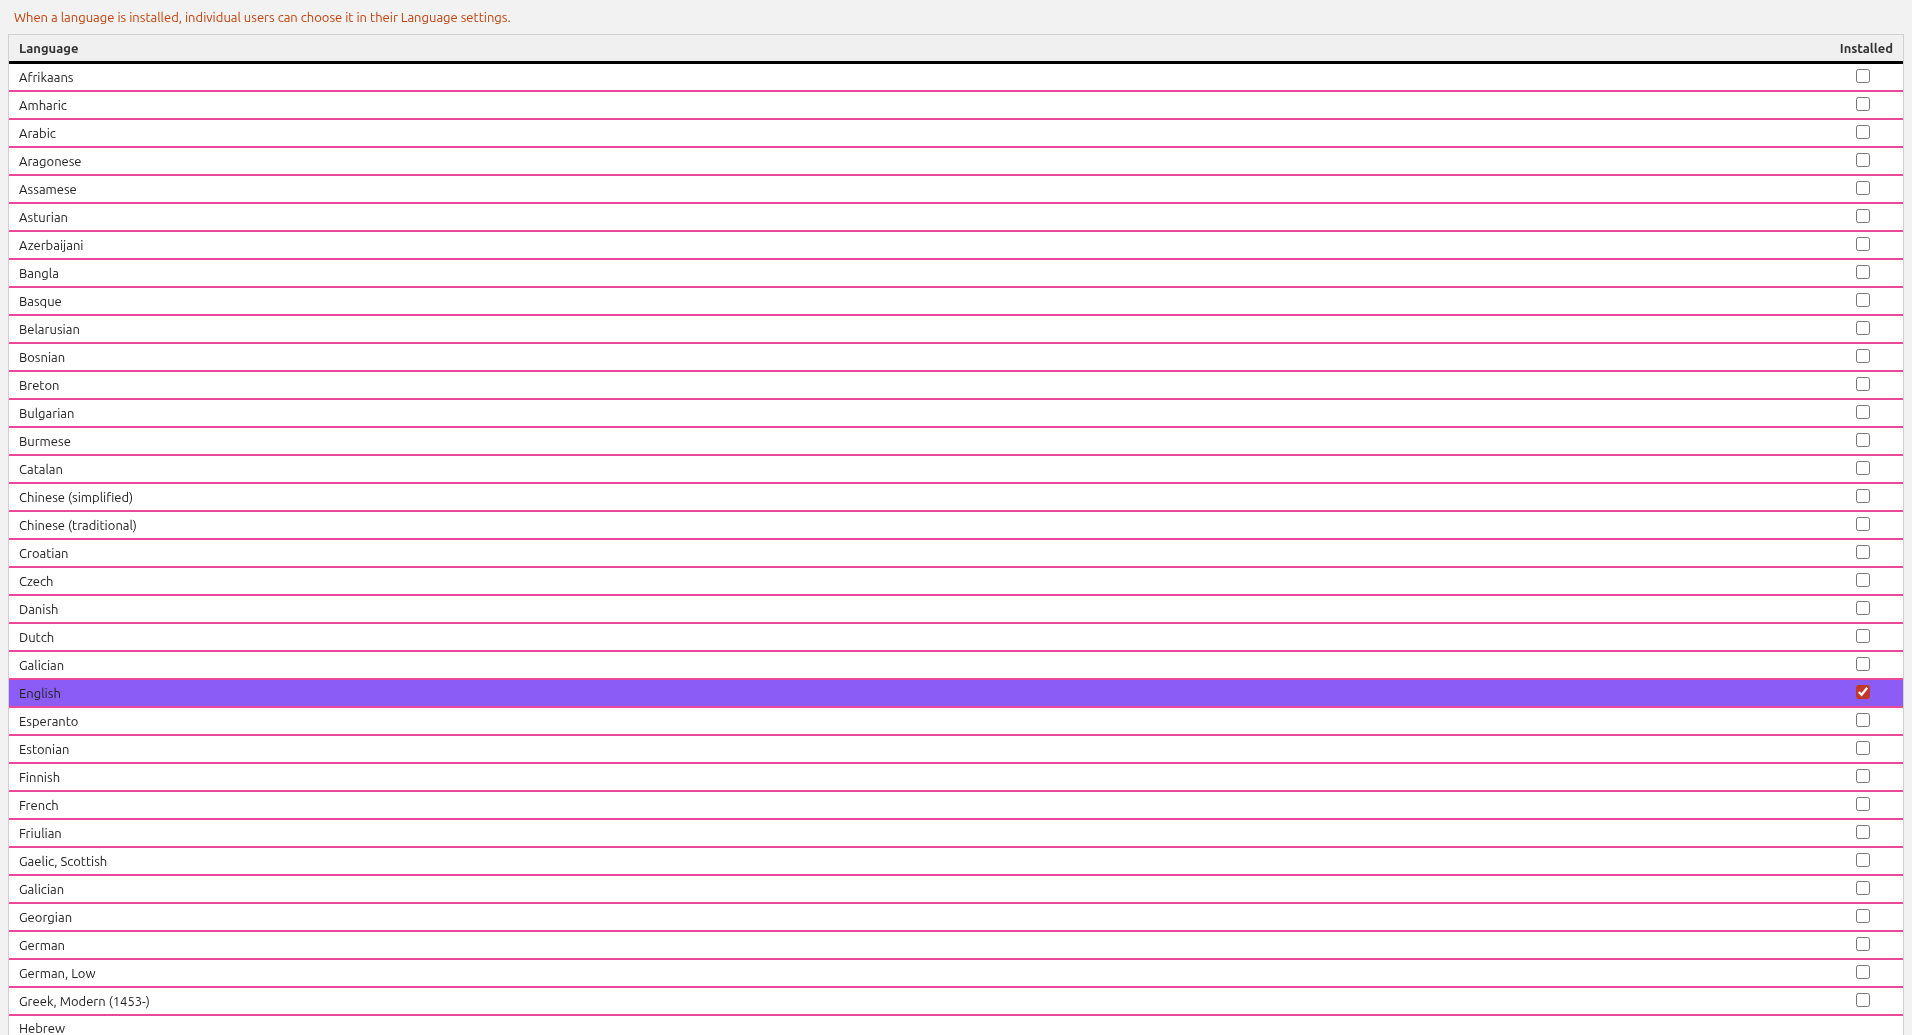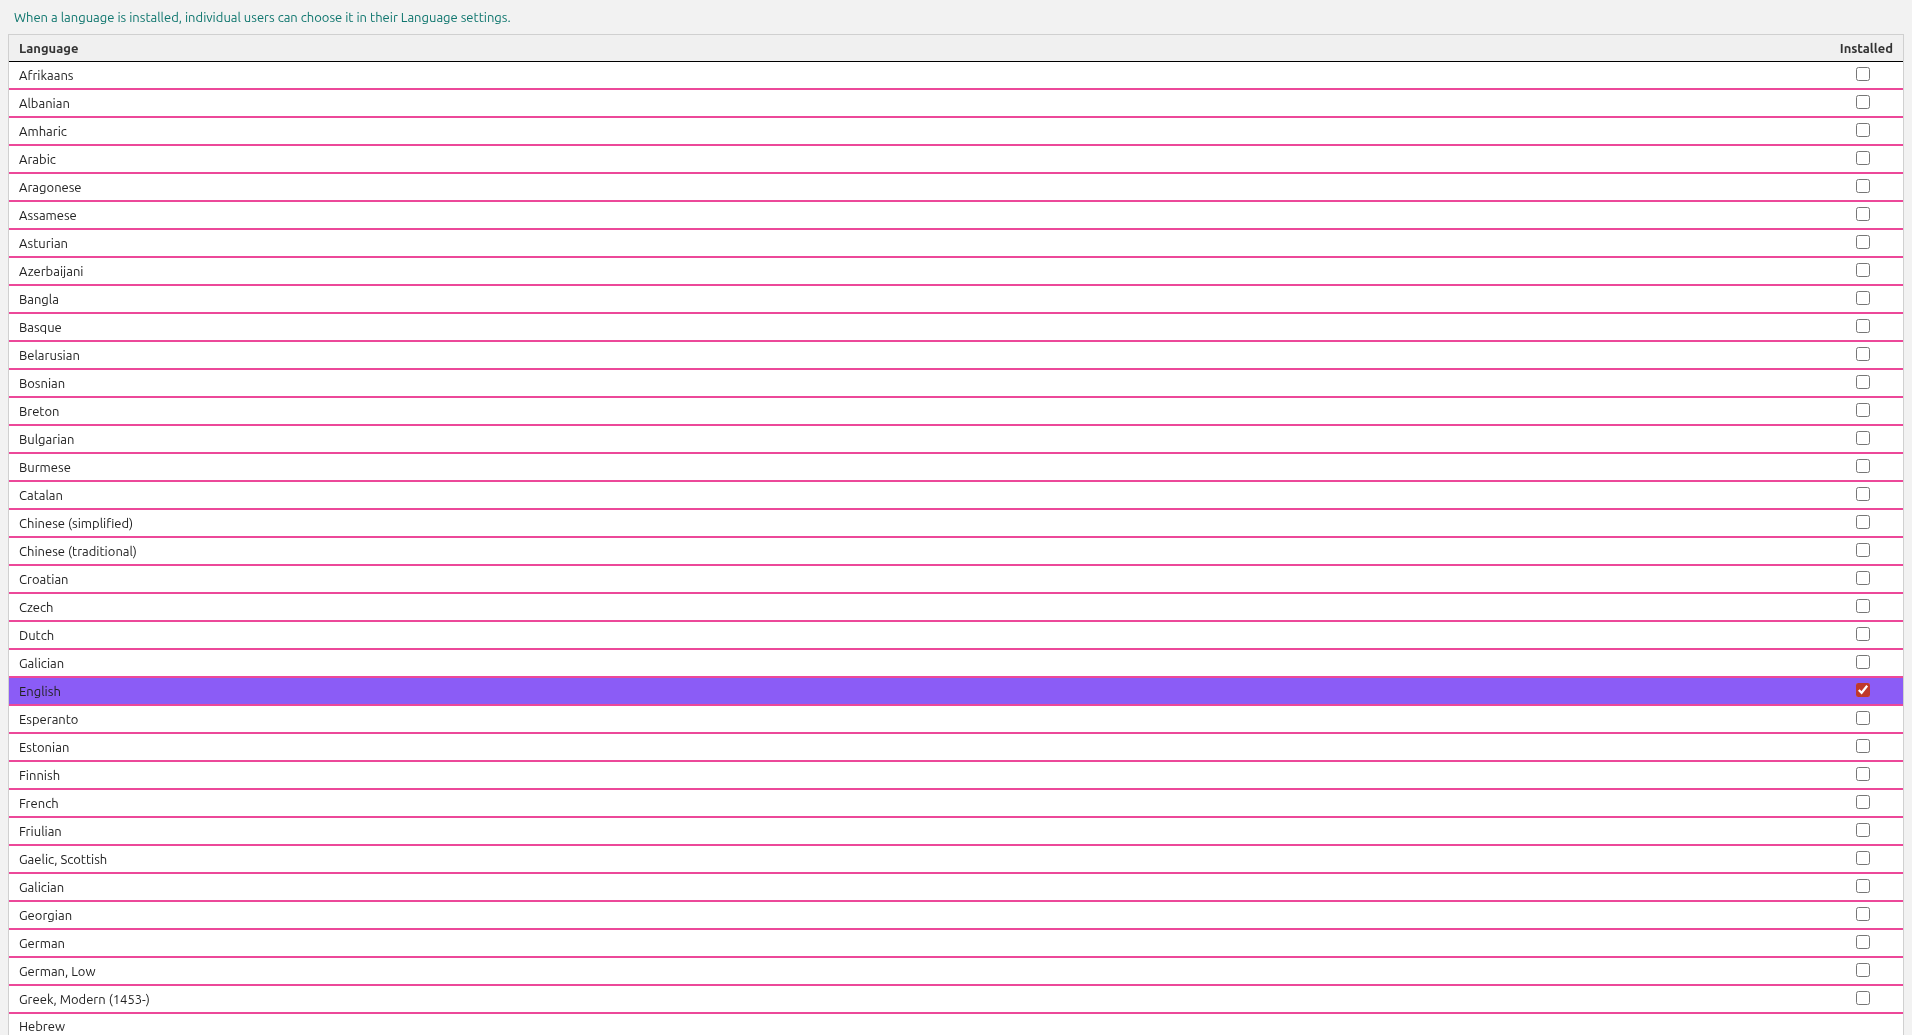--- a/index.html
+++ b/index.html
@@ -13,37 +13,37 @@
       background: #f2f2f2;
       color: #222;
       width: 1912px;
       min-height: 1035px;
       display: flex;
       flex-direction: column;
     }
     .top-notice {
       padding: 10px 14px;
       font-size: 13px;
-      color: #0f766e;
+      color: #c2410c;
       background: #f2f2f2;
     }
     .table-container {
       flex: 1;
       overflow-y: auto;
       background: #fff;
       border: 1px solid #d0d0d0;
       margin: 0 8px;
     }
     table {
       width: 100%;
       border-collapse: collapse;
     }
     thead tr {
       background: #f0f0f0;
-      border-bottom: 1px solid #000000;
+      border-bottom: 3px solid #000000;
     }
     thead th {
       text-align: left;
       padding: 6px 10px;
       font-weight: 600;
       font-size: 13px;
       color: #333;
     }
     thead th.installed-col {
       text-align: right;
@@ -82,24 +82,20 @@
         <th>Language</th>
         <th class="installed-col">Installed</th>
       </tr>
     </thead>
     <tbody id="language-tbody">
     <tr>
           <td>Afrikaans</td>
           <td class="installed-col"><input type="checkbox" style=""></td>
         </tr>
         <tr>
-          <td>Albanian</td>
-          <td class="installed-col"><input type="checkbox" style=""></td>
-        </tr>
-        <tr>
           <td>Amharic</td>
           <td class="installed-col"><input type="checkbox" style=""></td>
         </tr>
         <tr>
           <td>Arabic</td>
           <td class="installed-col"><input type="checkbox" style=""></td>
         </tr>
         <tr>
           <td>Aragonese</td>
           <td class="installed-col"><input type="checkbox" style=""></td>
@@ -155,20 +151,24 @@
         <tr>
           <td>Chinese (traditional)</td>
           <td class="installed-col"><input type="checkbox" style=""></td>
         </tr>
         <tr>
           <td>Croatian</td>
           <td class="installed-col"><input type="checkbox" style=""></td>
         </tr>
         <tr>
           <td>Czech</td>
+          <td class="installed-col"><input type="checkbox" style=""></td>
+        </tr>
+        <tr>
+          <td>Danish</td>
           <td class="installed-col"><input type="checkbox" style=""></td>
         </tr>
         <tr>
           <td>Dutch</td>
           <td class="installed-col"><input type="checkbox" style=""></td>
         </tr>
         <tr>
           <td>Galician</td>
           <td class="installed-col"><input type="checkbox" style=""></td>
         </tr>

